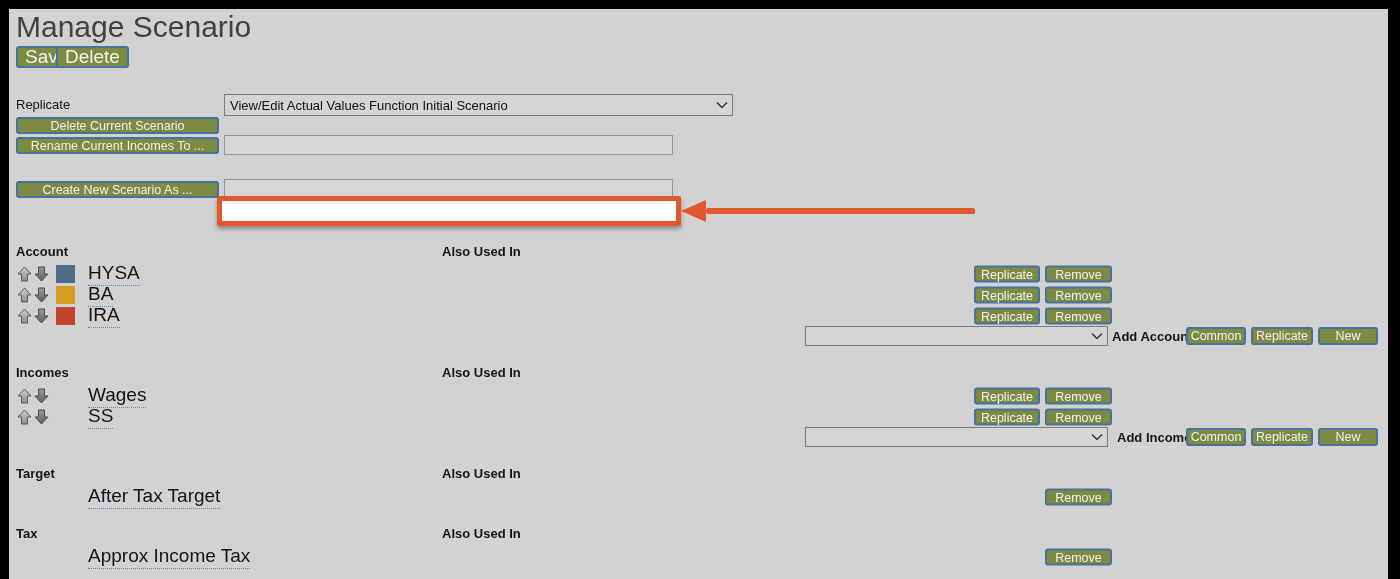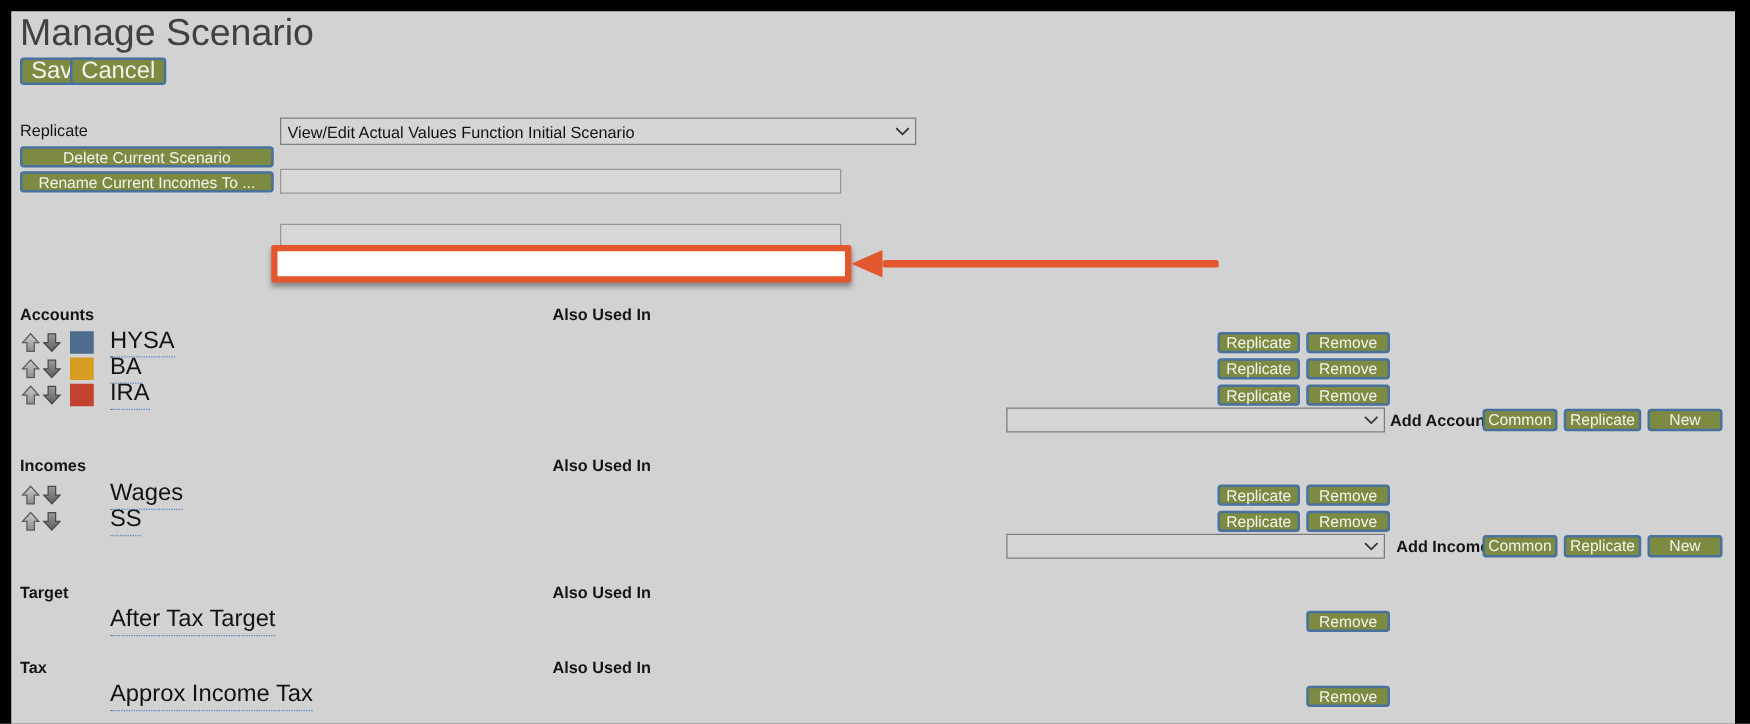--- a/index.html
+++ b/index.html
@@ -89,51 +89,52 @@
         <stop offset="1" stop-color="#5f5f5f"></stop>
     </linearGradient>
   </defs>
 </svg>
 
 <div class="page">
 
   <h1 class="title">Manage Scenario</h1>
 
   <button class="btn btn-top abs" style="left:7px;top:37px">Save</button>
-  <button class="btn btn-top abs" style="left:47px;top:37px">Cancel</button>
+  <button class="btn btn-top abs" style="left:47px;top:37px">Delete</button>
 
   <span class="lbl" style="left:7px;top:88px">Replicate</span>
 
   <div class="select-wrap" style="left:215px;top:85px;width:509px;height:22px">
     <select>
       <option>View/Edit Actual Values Function Initial Scenario</option>
     </select>
     <span class="chev">
       <svg width="12" height="7" viewBox="0 0 12 7">
           <path d="M1 1 L6 6 L11 1" stroke="#333" stroke-width="1.4" fill="none"></path>
         </svg>
     </span>
   </div>
 
   <button class="btn btn-wide abs" style="left:7px;top:108px">Delete Current Scenario</button>
 
   <button class="btn btn-wide abs" style="left:7px;top:128px">Rename Current Incomes To ...</button>
   <input class="txt" style="left: 215px; top: 126px; width: 449px;" value="">
 
+  <button class="btn btn-wide abs" style="left:7px;top:172px">Create New Scenario As ...</button>
   <input class="txt" style="left: 215px; top: 170px; width: 449px;" value="">
 
   <div class="hl-box">
     <input value="" style="">
   </div>
   <div class="point-arrow">
     <div class="head"></div>
     <div class="line"></div>
   </div>
 
-  <span class="lbl lbl-bold" style="left:7px;top:235px">Accounts</span>
+  <span class="lbl lbl-bold" style="left:7px;top:235px">Account</span>
   <span class="lbl lbl-bold" style="left:433px;top:235px">Also Used In</span>
 
   <div class="row" style="top:255px">
     <span class="arrow-ic" style="left:8px">
         <svg width="15" height="16" viewBox="0 0 15 16">
           <path d="M7.5 1 L14 8 H10.5 V15 H4.5 V8 H1 Z" fill="url(#gU)" stroke="#5a5a5a"></path>
         </svg>
       </span>
     <span class="arrow-ic" style="left:25px">
         <svg width="15" height="16" viewBox="0 0 15 16">

